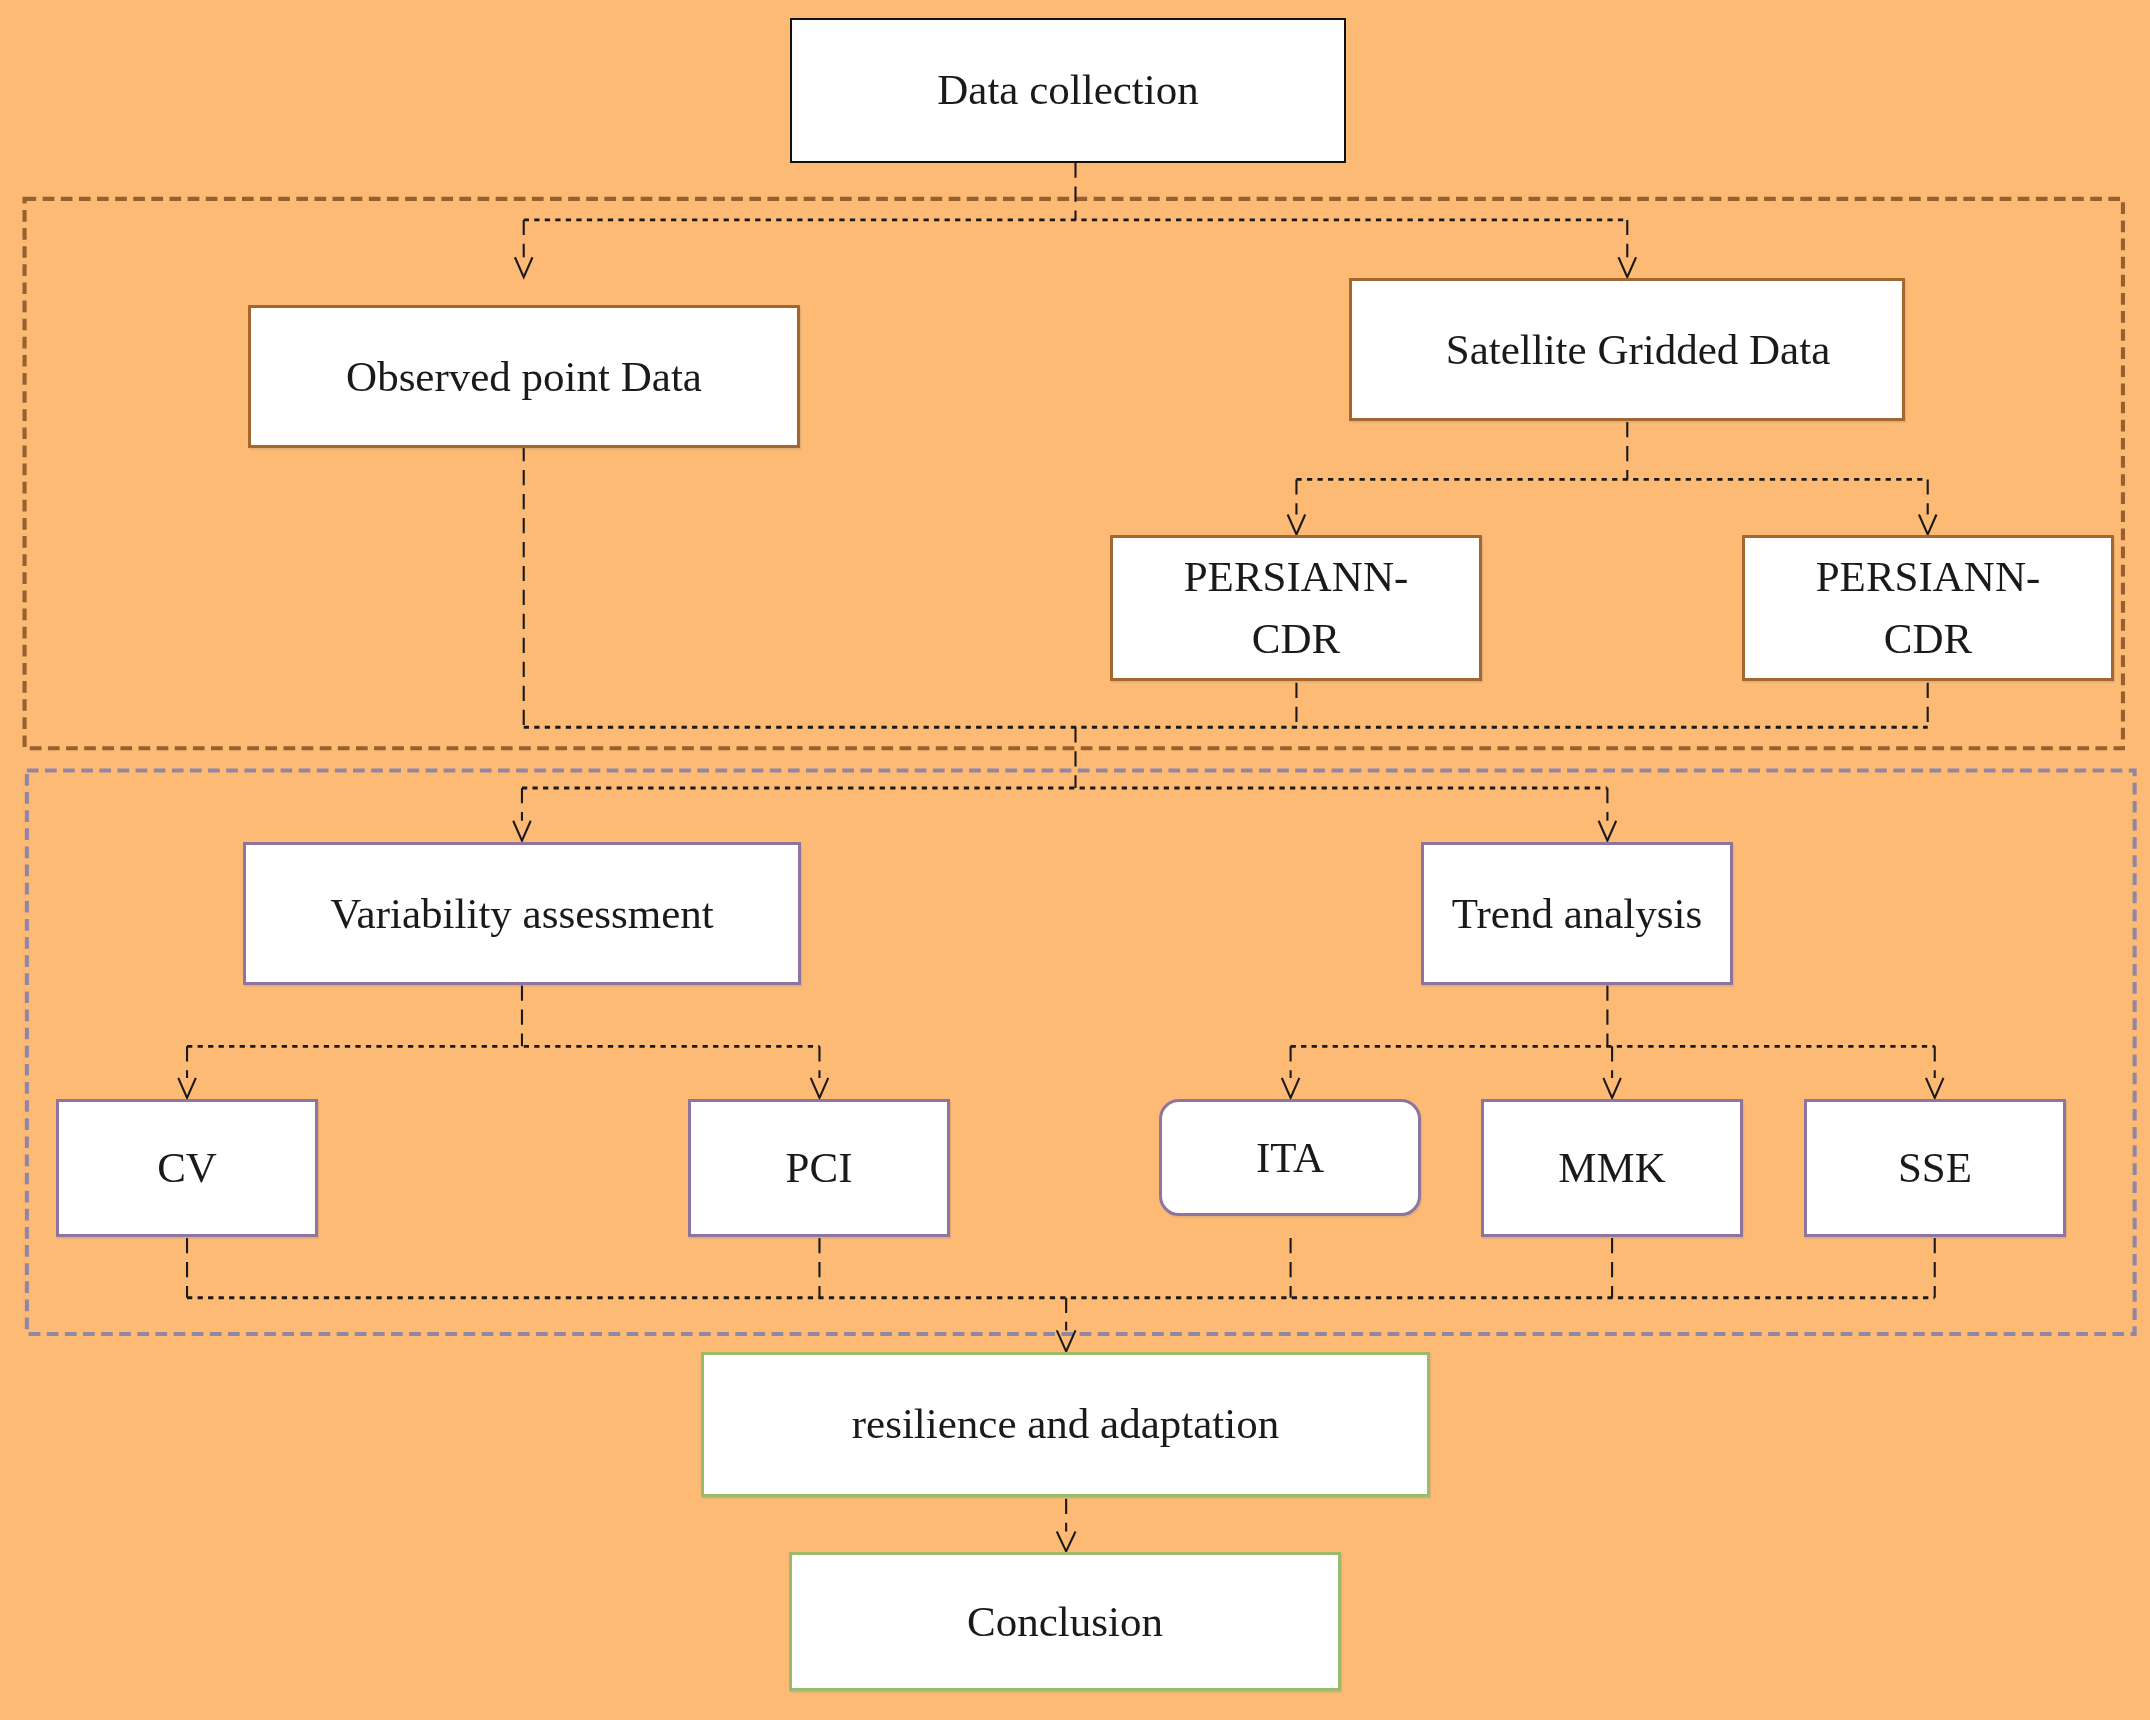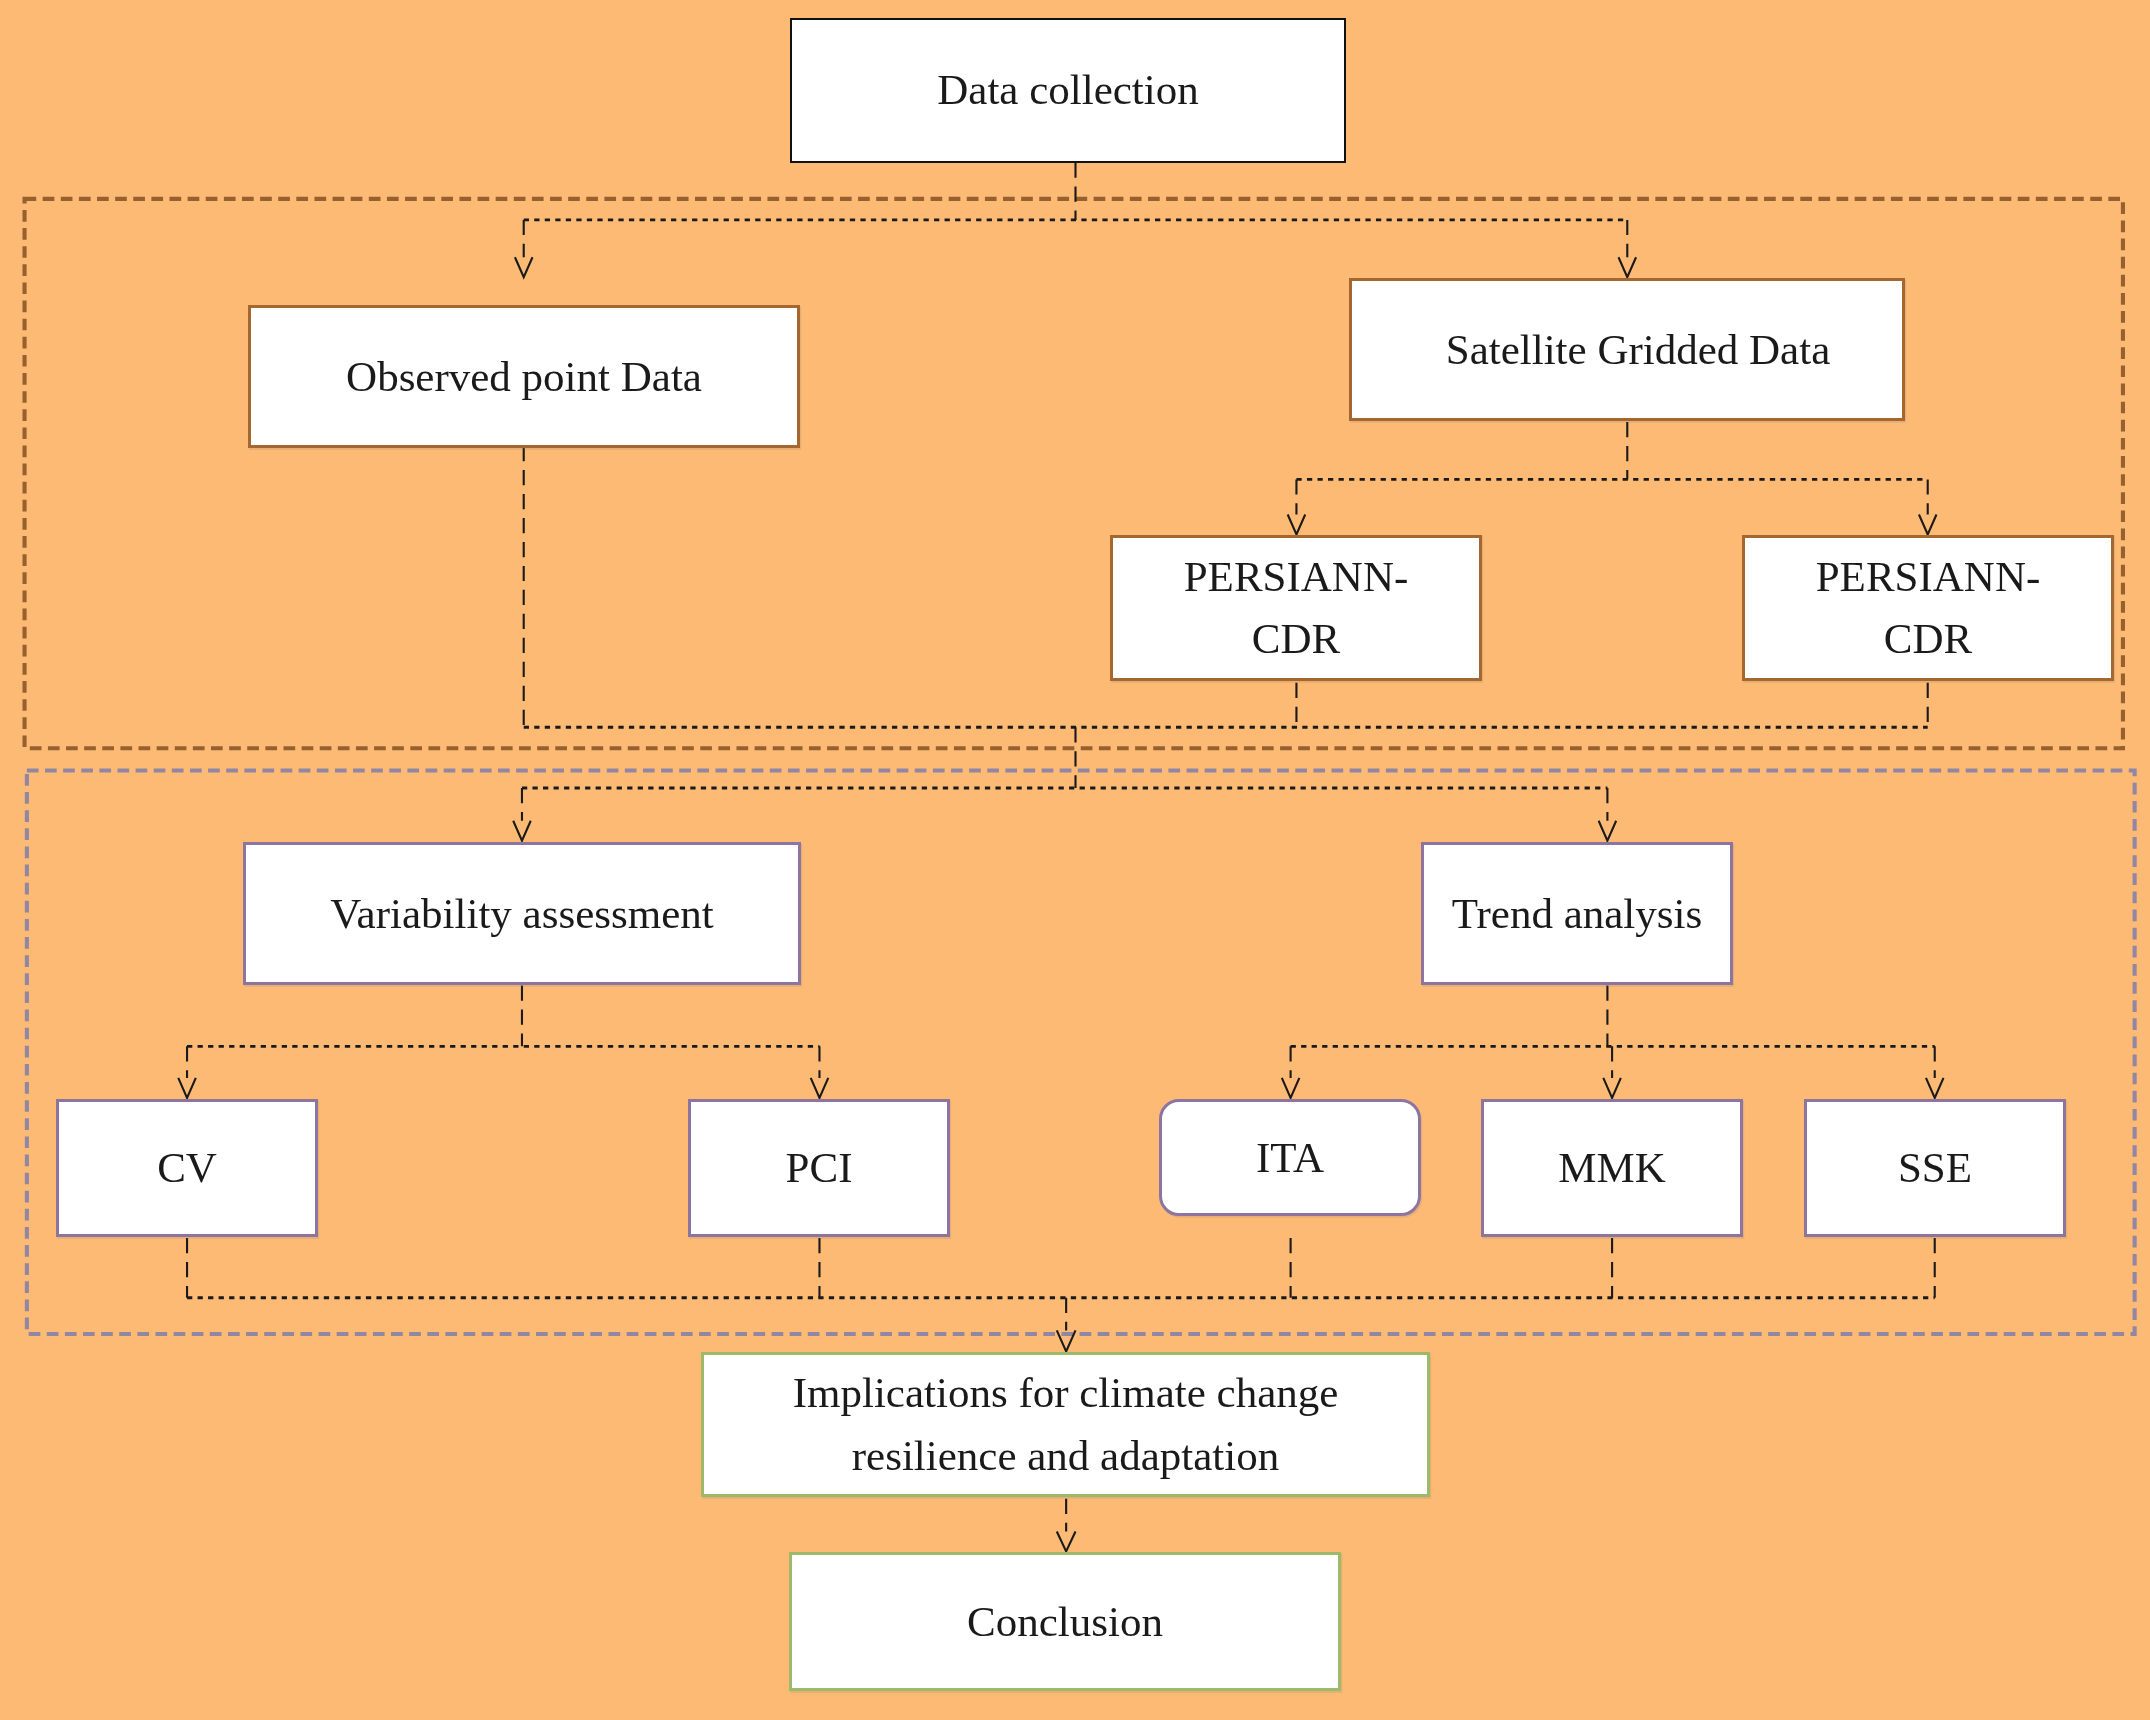--- a/index.html
+++ b/index.html
@@ -168,21 +168,20 @@
 
   <div class="box border-purple pos-mmk">
     <span>MMK</span>
   </div>
 
   <div class="box border-purple pos-sse">
     <span>SSE</span>
   </div>
 
   <div class="box border-green pos-implications">
-    <span>Implications for climate change</span>
     <span>resilience and adaptation</span>
   </div>
 
   <div class="box border-green pos-conclusion">
     <span>Conclusion</span>
   </div>
 
 </div>
 
 

